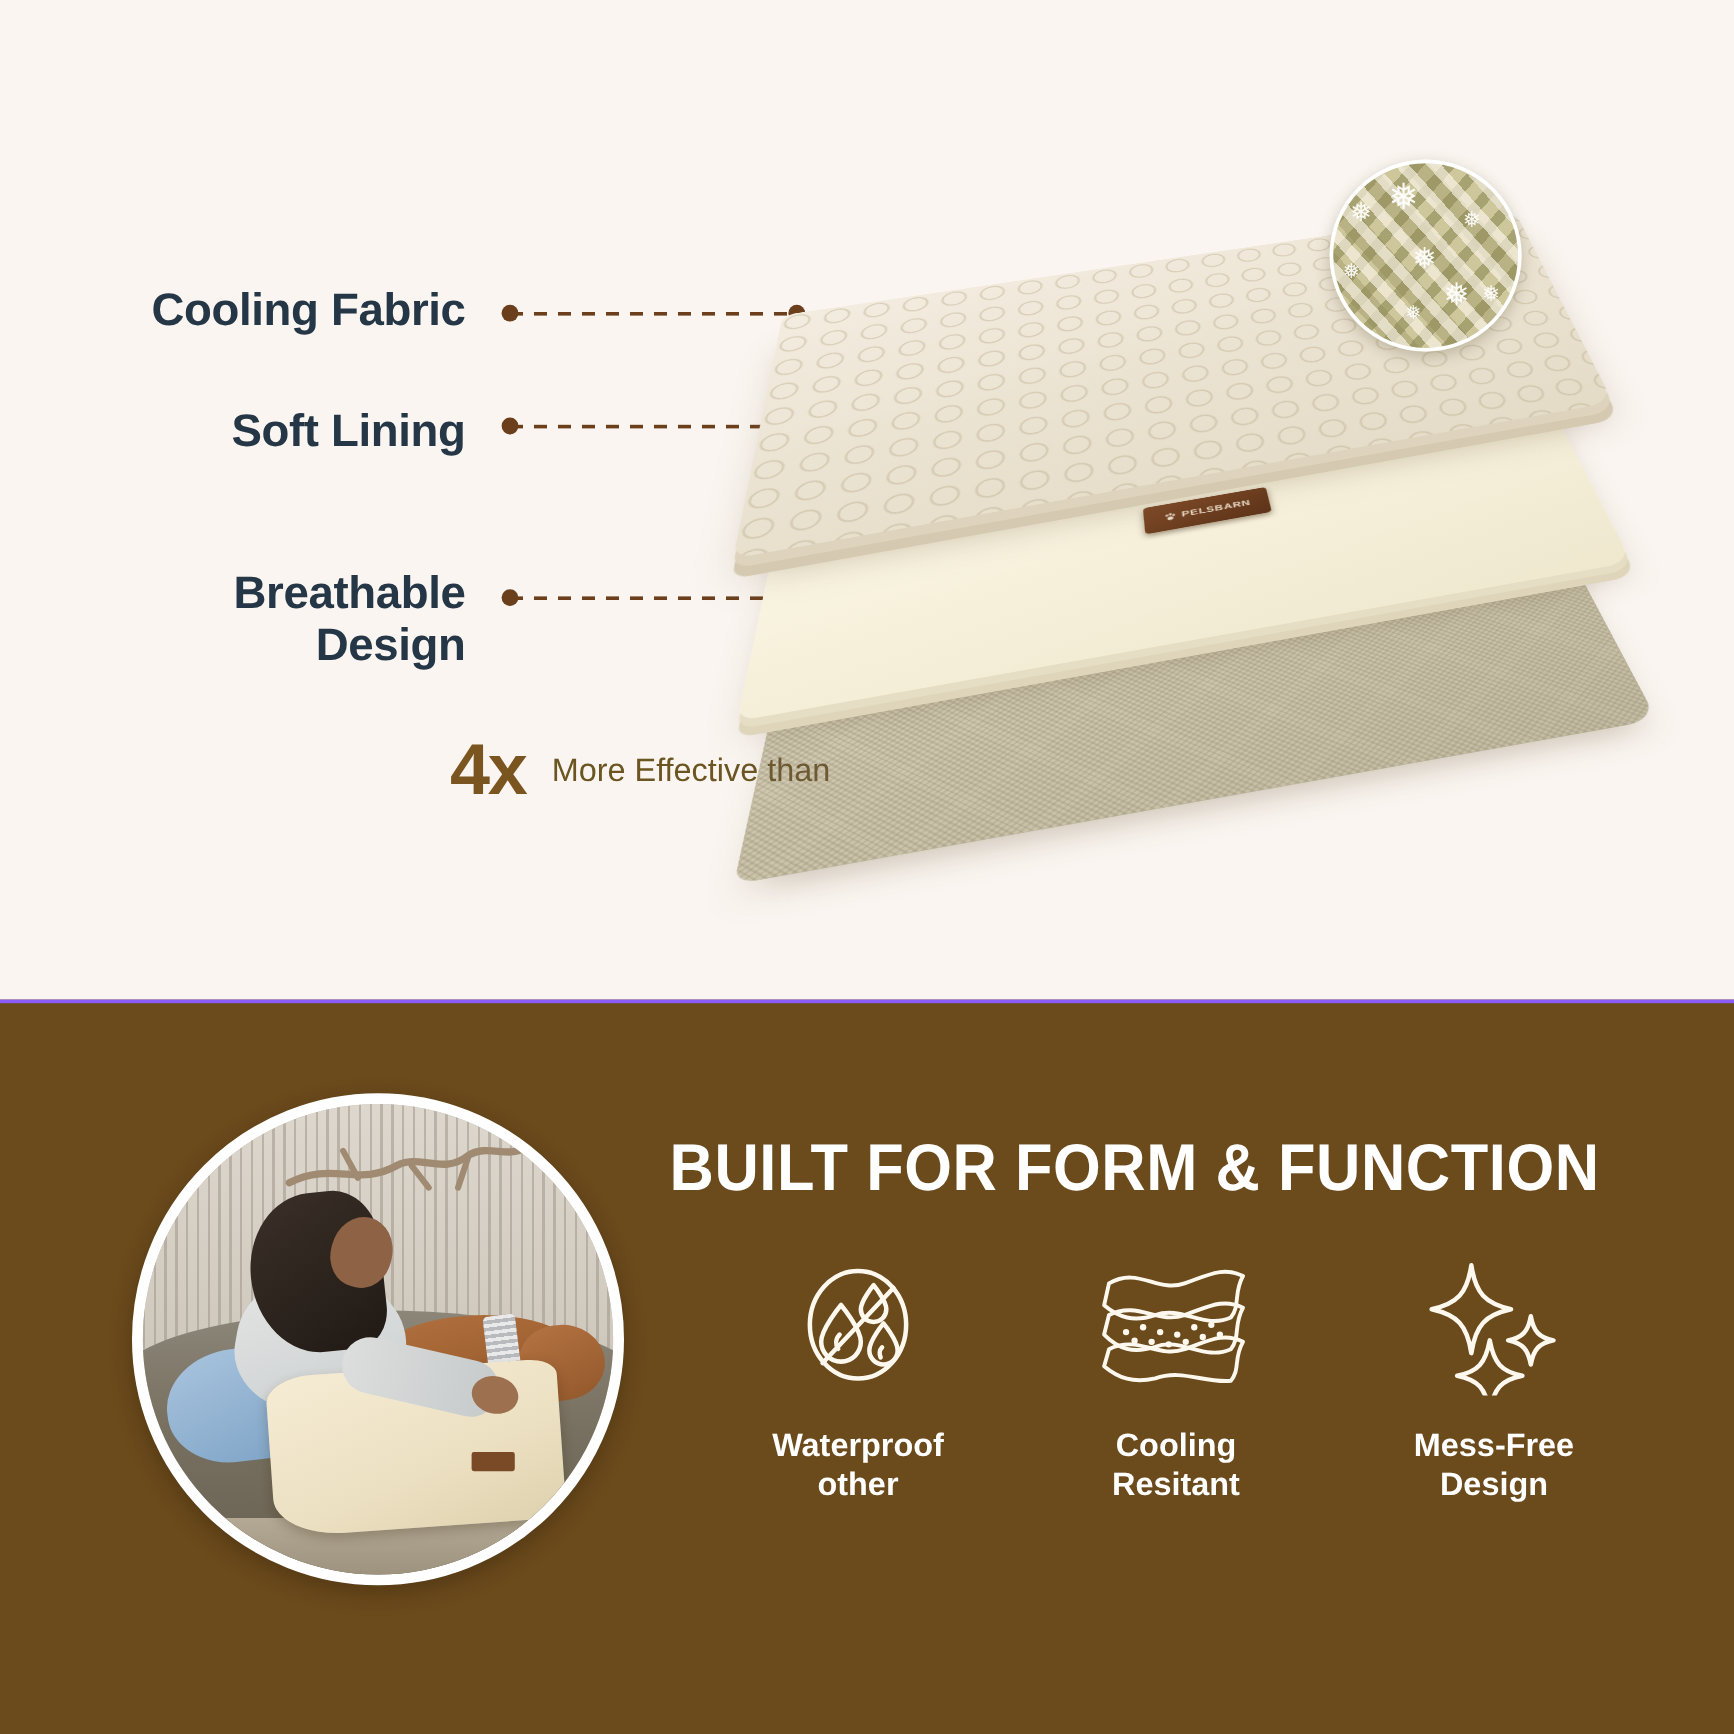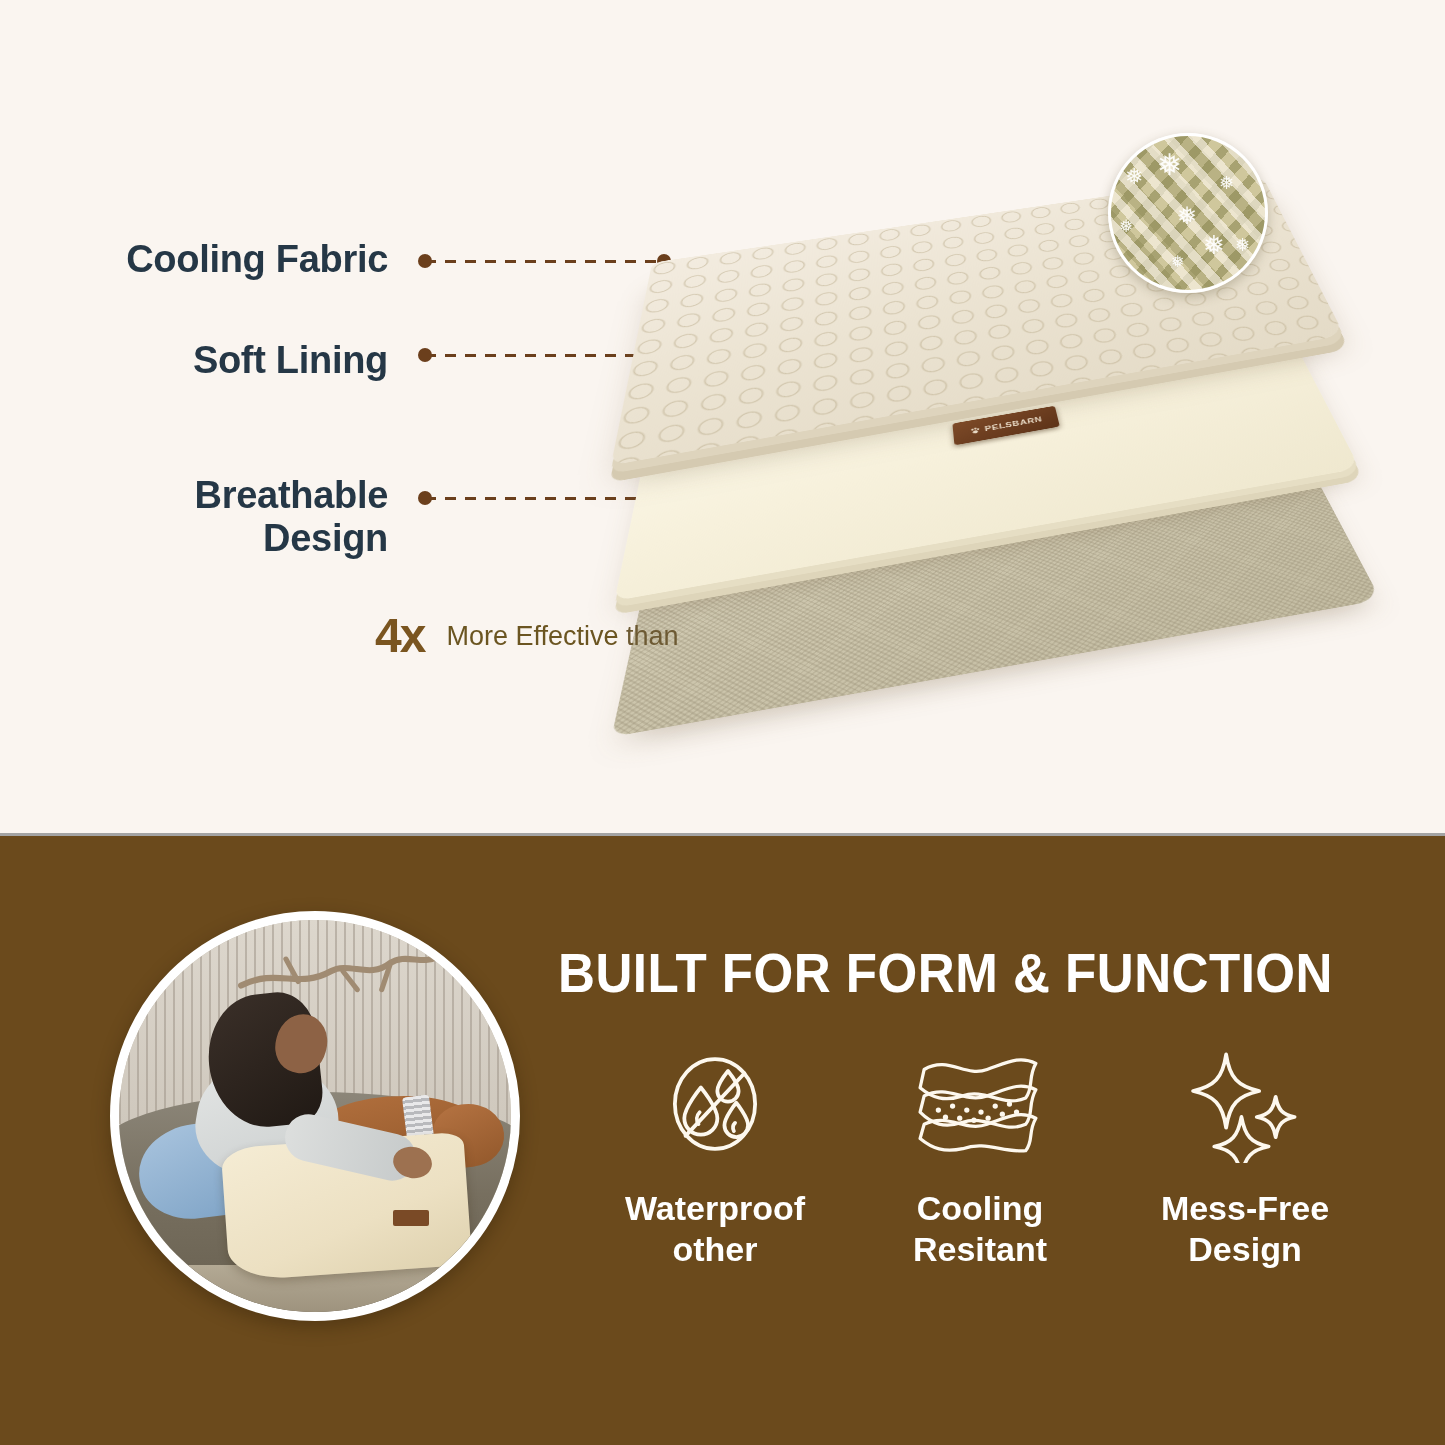--- a/index.html
+++ b/index.html
@@ -115,31 +115,31 @@
       repeating-linear-gradient(48deg, #b9b284 0 18px, #cfc79c 18px 36px),
       linear-gradient(135deg,#b6ae7e,#d6cfa6);
     box-shadow:0 4px 12px rgba(90,80,50,.30);
     overflow:hidden;
   }
   .flake { position:absolute; color:#ffffff; opacity:.92; line-height:1; }
 
   
   .claim { position:absolute; left:375px; top:612px; display:flex; align-items:center; gap:22px; }
   .claim-num {
-    color:#7a5520; font-weight:bold; font-size:48px; line-height:1;
+    color:#7a5520; font-weight:bold; font-size:60px; line-height:1;
     letter-spacing:-2px;
   }
   .claim-text { font-size:27px; line-height:1.28; color:#6d5a33; }
   .claim-text .strong { font-weight:normal; color:#6b5521; }
 
   
   .bottom-section {
     position:absolute; left:0; top:833px; width:1445px; height:612px;
     background:#6b4a1c;
-    border-top:3px solid #a3a3a3;
+    border-top:3px solid #8b5cf6;
   }
 
   .photo-circle {
     position:absolute; left:110px; top:75px; width:410px; height:410px;
     border-radius:50%;
     border:9px solid #ffffff;
     overflow:hidden;
     background:#c9c2b4;
     box-shadow:0 6px 18px rgba(40,25,5,.35);
   }
@@ -245,21 +245,21 @@
   }
 
   .features {
     position:absolute; left:600px; top:205px; width:760px;
     display:flex; justify-content:space-between;
   }
   .feature { width:230px; display:flex; flex-direction:column; align-items:center; }
   .feature .ficon { height:125px; display:flex; align-items:center; justify-content:center; }
   .feature .flabel {
     margin-top:22px;
-    color:#ffffff; font-weight:bold; font-size:34px; line-height:1.22;
+    color:#ffffff; font-weight:bold; font-size:27px; line-height:1.22;
     text-align:center;
   }
 </style>
 </head>
 <body>
 
 <div id="page">
 
   <div class="top-section">
 

